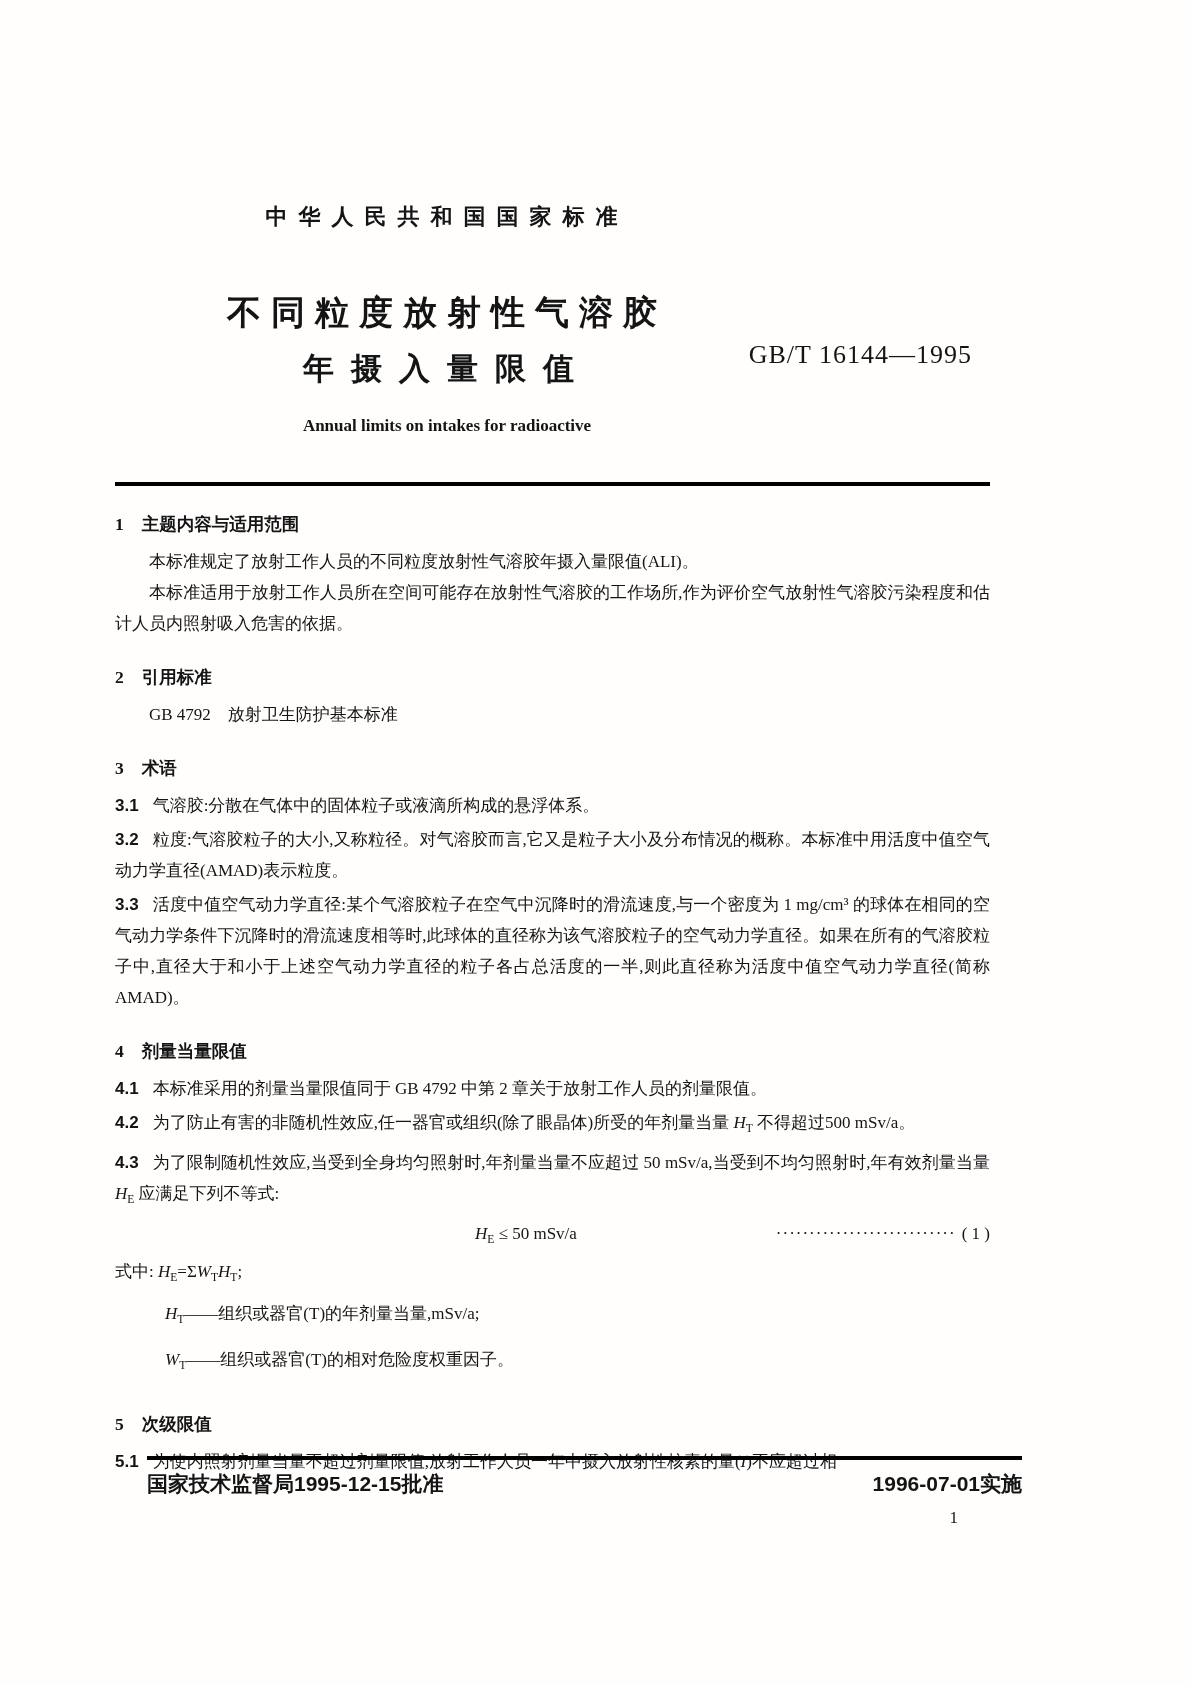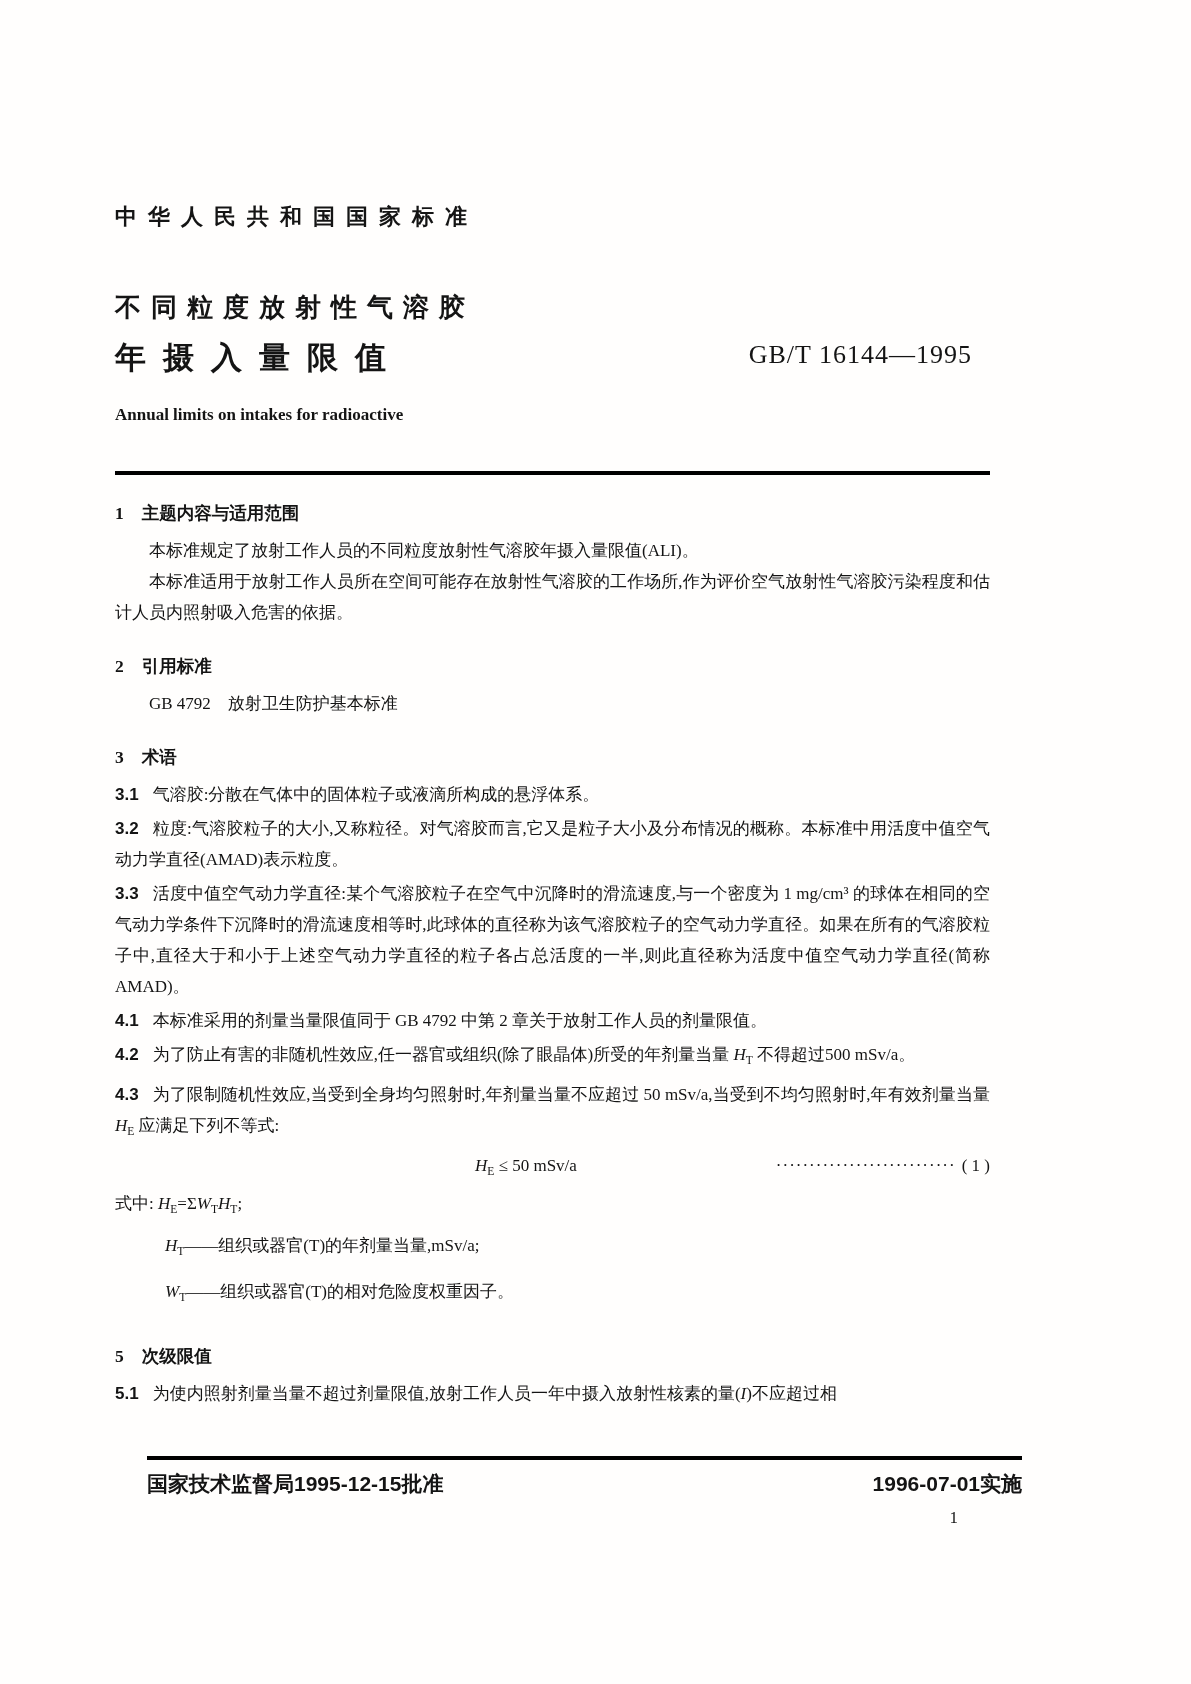--- a/index.html
+++ b/index.html
@@ -8,30 +8,30 @@
     position:relative;
     width:1191px; height:1684px;
     background:#fffefd;
     color:#141414;
     font-family:"Liberation Serif", serif;
     overflow:hidden;
   }
   .content { position:absolute; left:115px; top:0; width:875px; }
 
   
-  .title-col { width:664px; text-align:left; }
+  .title-col { width:664px; text-align:center; }
   .org-line {
     margin-top:202px;
     font-family:"Liberation Sans", sans-serif;
     font-weight:bold; font-size:22px; letter-spacing:11px;
   }
   .title-1 {
     margin-top:58px;
     font-family:Liberation Serif, serif;
-    font-weight:bold; font-size:26px; letter-spacing:10px;
+    font-weight:bold; font-size:34px; letter-spacing:10px;
   }
   .title-2 {
     margin-top:12px;
     font-family:"Liberation Sans", sans-serif;
     font-weight:bold; font-size:31px; letter-spacing:17px;
   }
   .en-title-1 { margin-top:26px; font-weight:bold; font-size:17px; }
   .en-title-2 { margin-top:8px;  font-weight:bold; font-size:17px; }
   .gb-number {
     position:absolute; top:340px; right:18px;
@@ -115,20 +115,23 @@
     <p class="clause">
       <span class="clause-num">3.1</span><span>气溶胶:分散在气体中的固体粒子或液滴所构成的悬浮体系。</span>
     </p>
     <p class="clause">
       <span class="clause-num">3.2</span><span>粒度:气溶胶粒子的大小,又称粒径。对气溶胶而言,它又是粒子大小及分布情况的概称。本标准中用活度中值空气动力学直径(AMAD)表示粒度。</span>
     </p>
     <p class="clause">
       <span class="clause-num">3.3</span><span>活度中值空气动力学直径:某个气溶胶粒子在空气中沉降时的滑流速度,与一个密度为 1 mg/cm³ 的球体在相同的空气动力学条件下沉降时的滑流速度相等时,此球体的直径称为该气溶胶粒子的空气动力学直径。如果在所有的气溶胶粒子中,直径大于和小于上述空气动力学直径的粒子各占总活度的一半,则此直径称为活度中值空气动力学直径(简称 AMAD)。</span>
     </p>
 
+    <h2 class="sec-heading">
+      <span class="sec-num">4</span><span>剂量当量限值</span>
+    </h2>
     <p class="clause">
       <span class="clause-num">4.1</span><span>本标准采用的剂量当量限值同于 GB 4792 中第 2 章关于放射工作人员的剂量限值。</span>
     </p>
     <p class="clause">
       <span class="clause-num">4.2</span><span>为了防止有害的非随机性效应,任一器官或组织(除了眼晶体)所受的年剂量当量 <span class="var">H</span><sub>T</sub> 不得超过500 mSv/a。</span>
     </p>
     <p class="clause">
       <span class="clause-num">4.3</span><span>为了限制随机性效应,当受到全身均匀照射时,年剂量当量不应超过 50 mSv/a,当受到不均匀照射时,年有效剂量当量 <span class="var">H</span><sub>E</sub> 应满足下列不等式:</span>
     </p>
 

